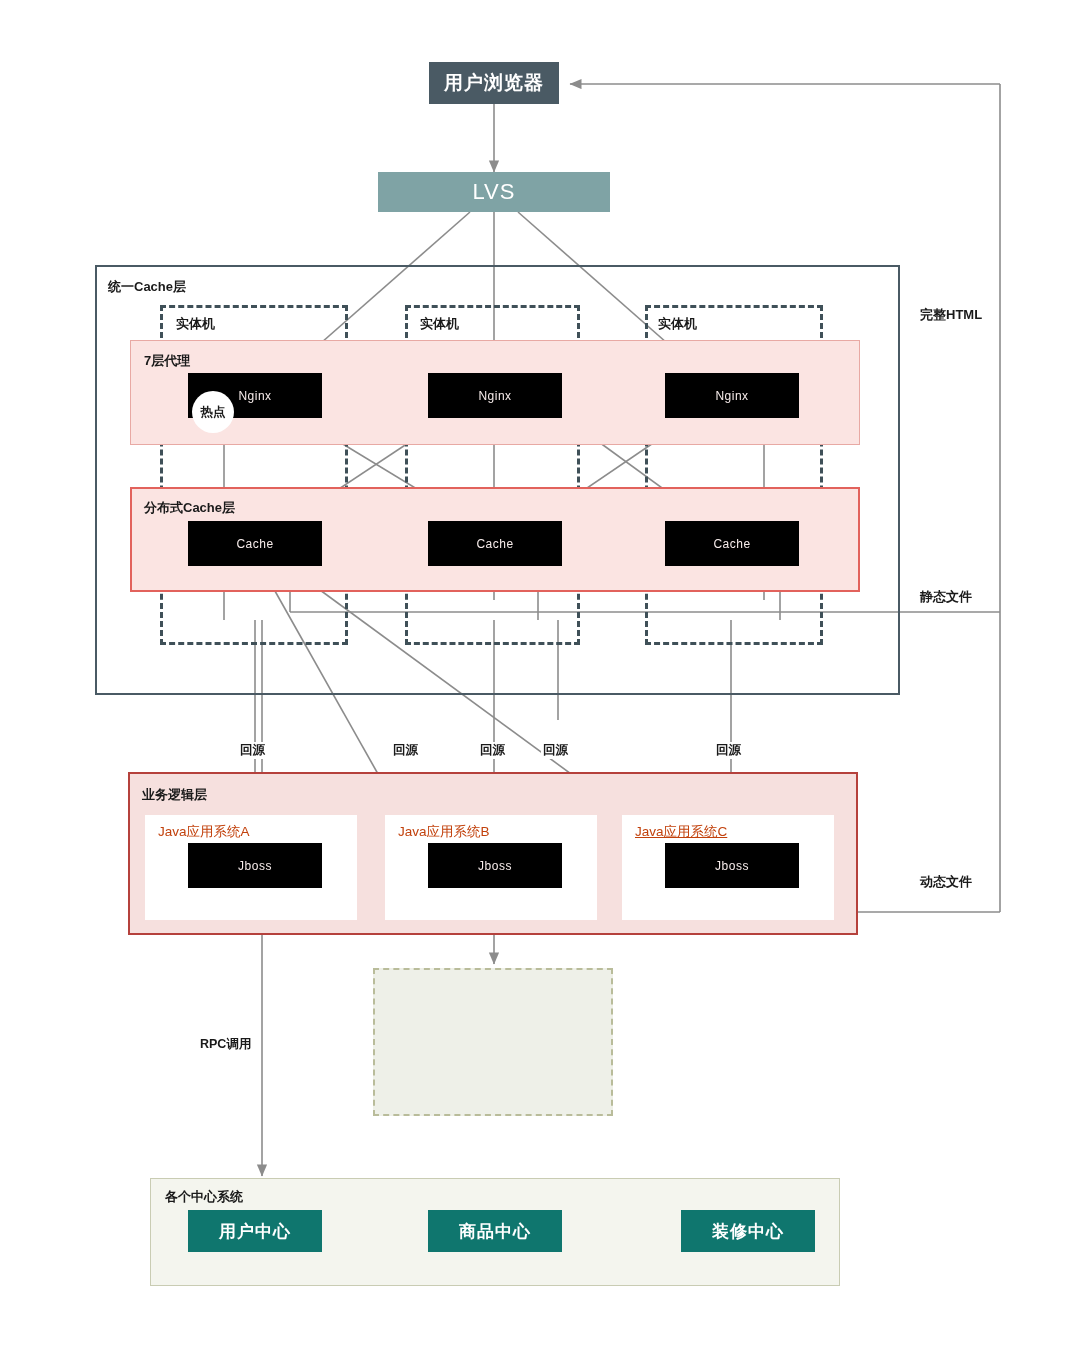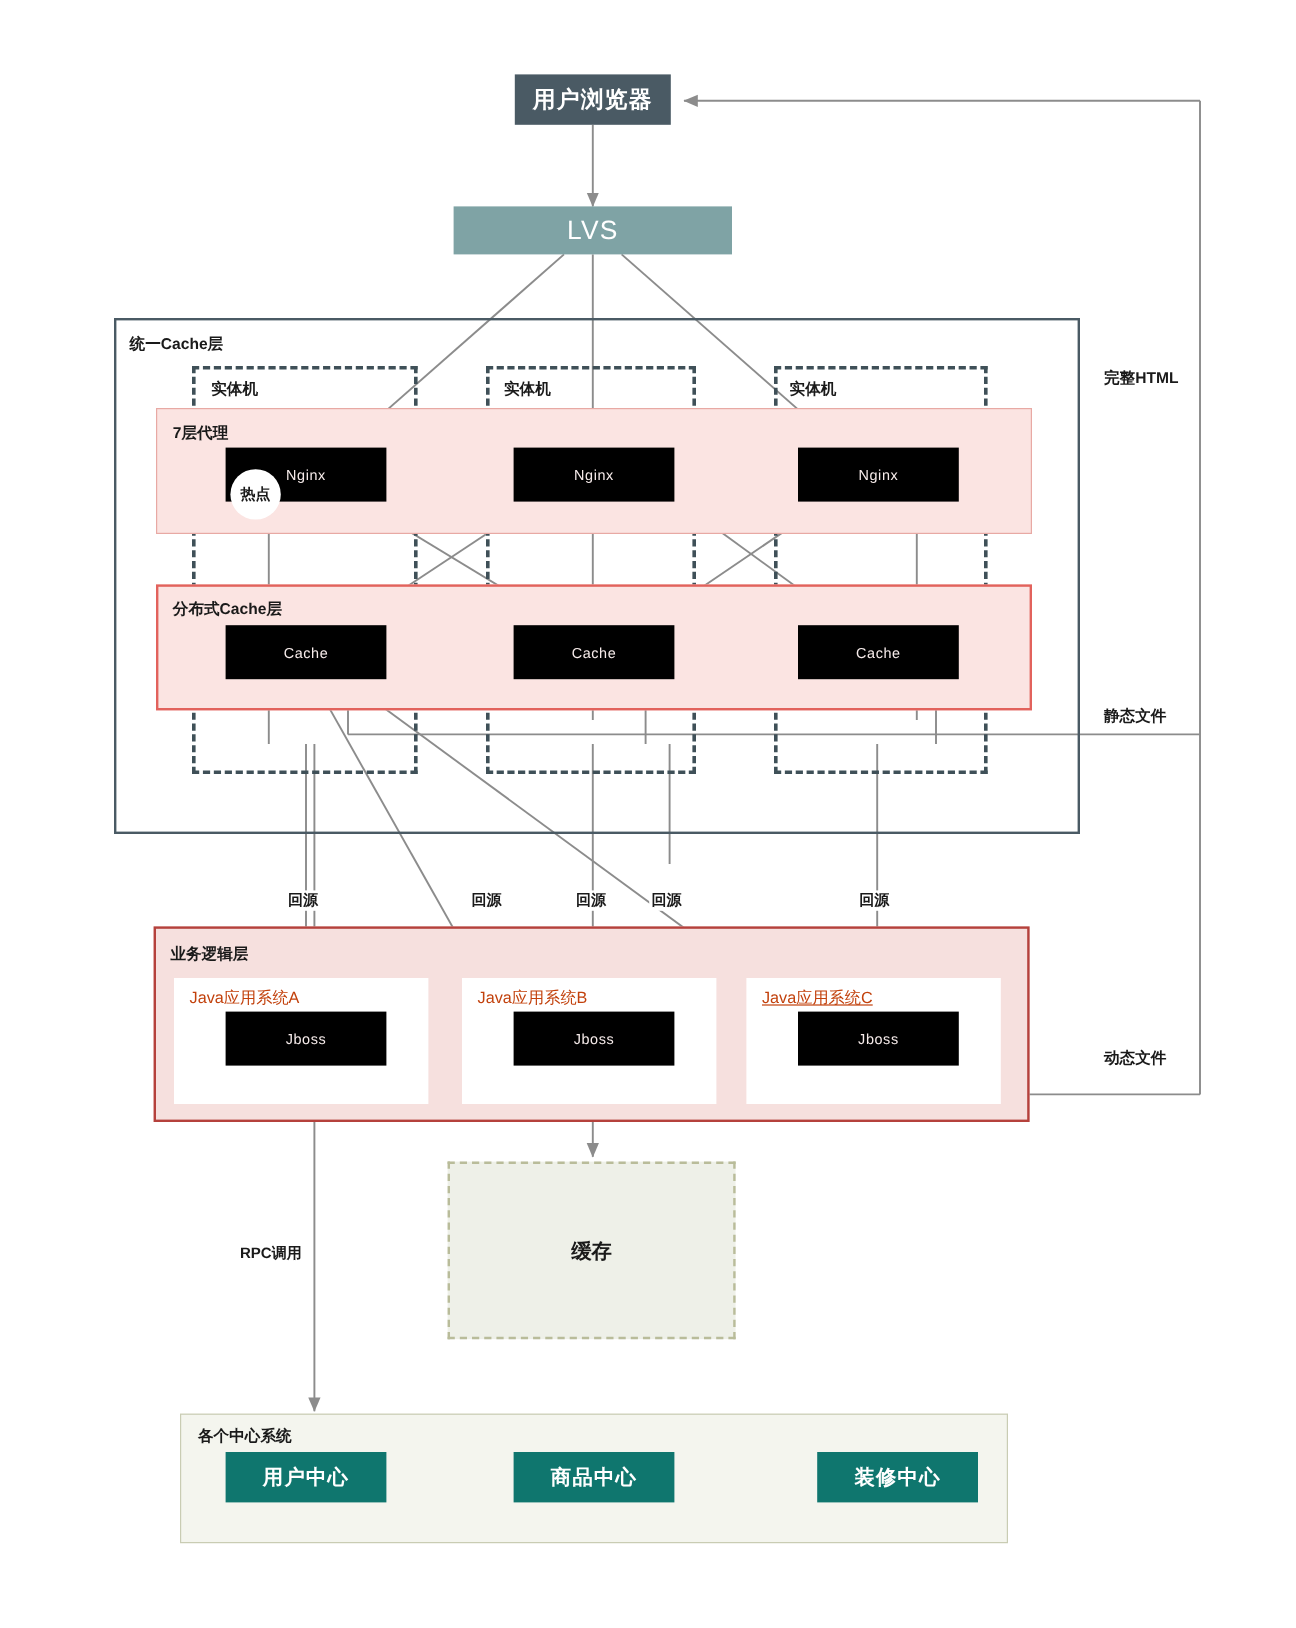--- a/index.html
+++ b/index.html
@@ -224,22 +224,20 @@
   <div class="frame frame-white" style="left:145px;top:815px;width:212px;height:105px;"></div>
   <div class="caption caption-lt" style="left:158px;top:823px;">Java应用系统A</div>
 
   <div class="frame frame-white" style="left:385px;top:815px;width:212px;height:105px;"></div>
   <div class="caption caption-lt" style="left:398px;top:823px;">Java应用系统B</div>
 
   <div class="frame frame-white" style="left:622px;top:815px;width:212px;height:105px;"></div>
   <div class="caption caption-lt" style="left:635px;top:823px;text-decoration:underline;">Java应用系统C</div>
 
   <div class="frame frame-dashed-olive" style="left:373px;top:968px;width:240px;height:148px;"></div>
-  <div class="node" style="left:373px;top:968px;width:240px;height:148px;
-       font-size:17px;font-weight:bold;color:#1a1a1a;background:transparent;">缓存</div>
 
   <div class="frame frame-olive" style="left:150px;top:1178px;width:690px;height:108px;"></div>
   <div class="caption" style="left:165px;top:1188px;">各个中心系统</div>
 
   <div class="node box-dark" style="left:429px;top:62px;width:130px;height:42px;">用户浏览器</div>
 
   <div class="node box-teal" style="left:378px;top:172px;width:232px;height:40px;">LVS</div>
 
   <div class="node box-red" style="left:188px;top:373px;width:134px;height:45px;">Nginx</div>
   <div class="node box-red" style="left:428px;top:373px;width:134px;height:45px;">Nginx</div>

